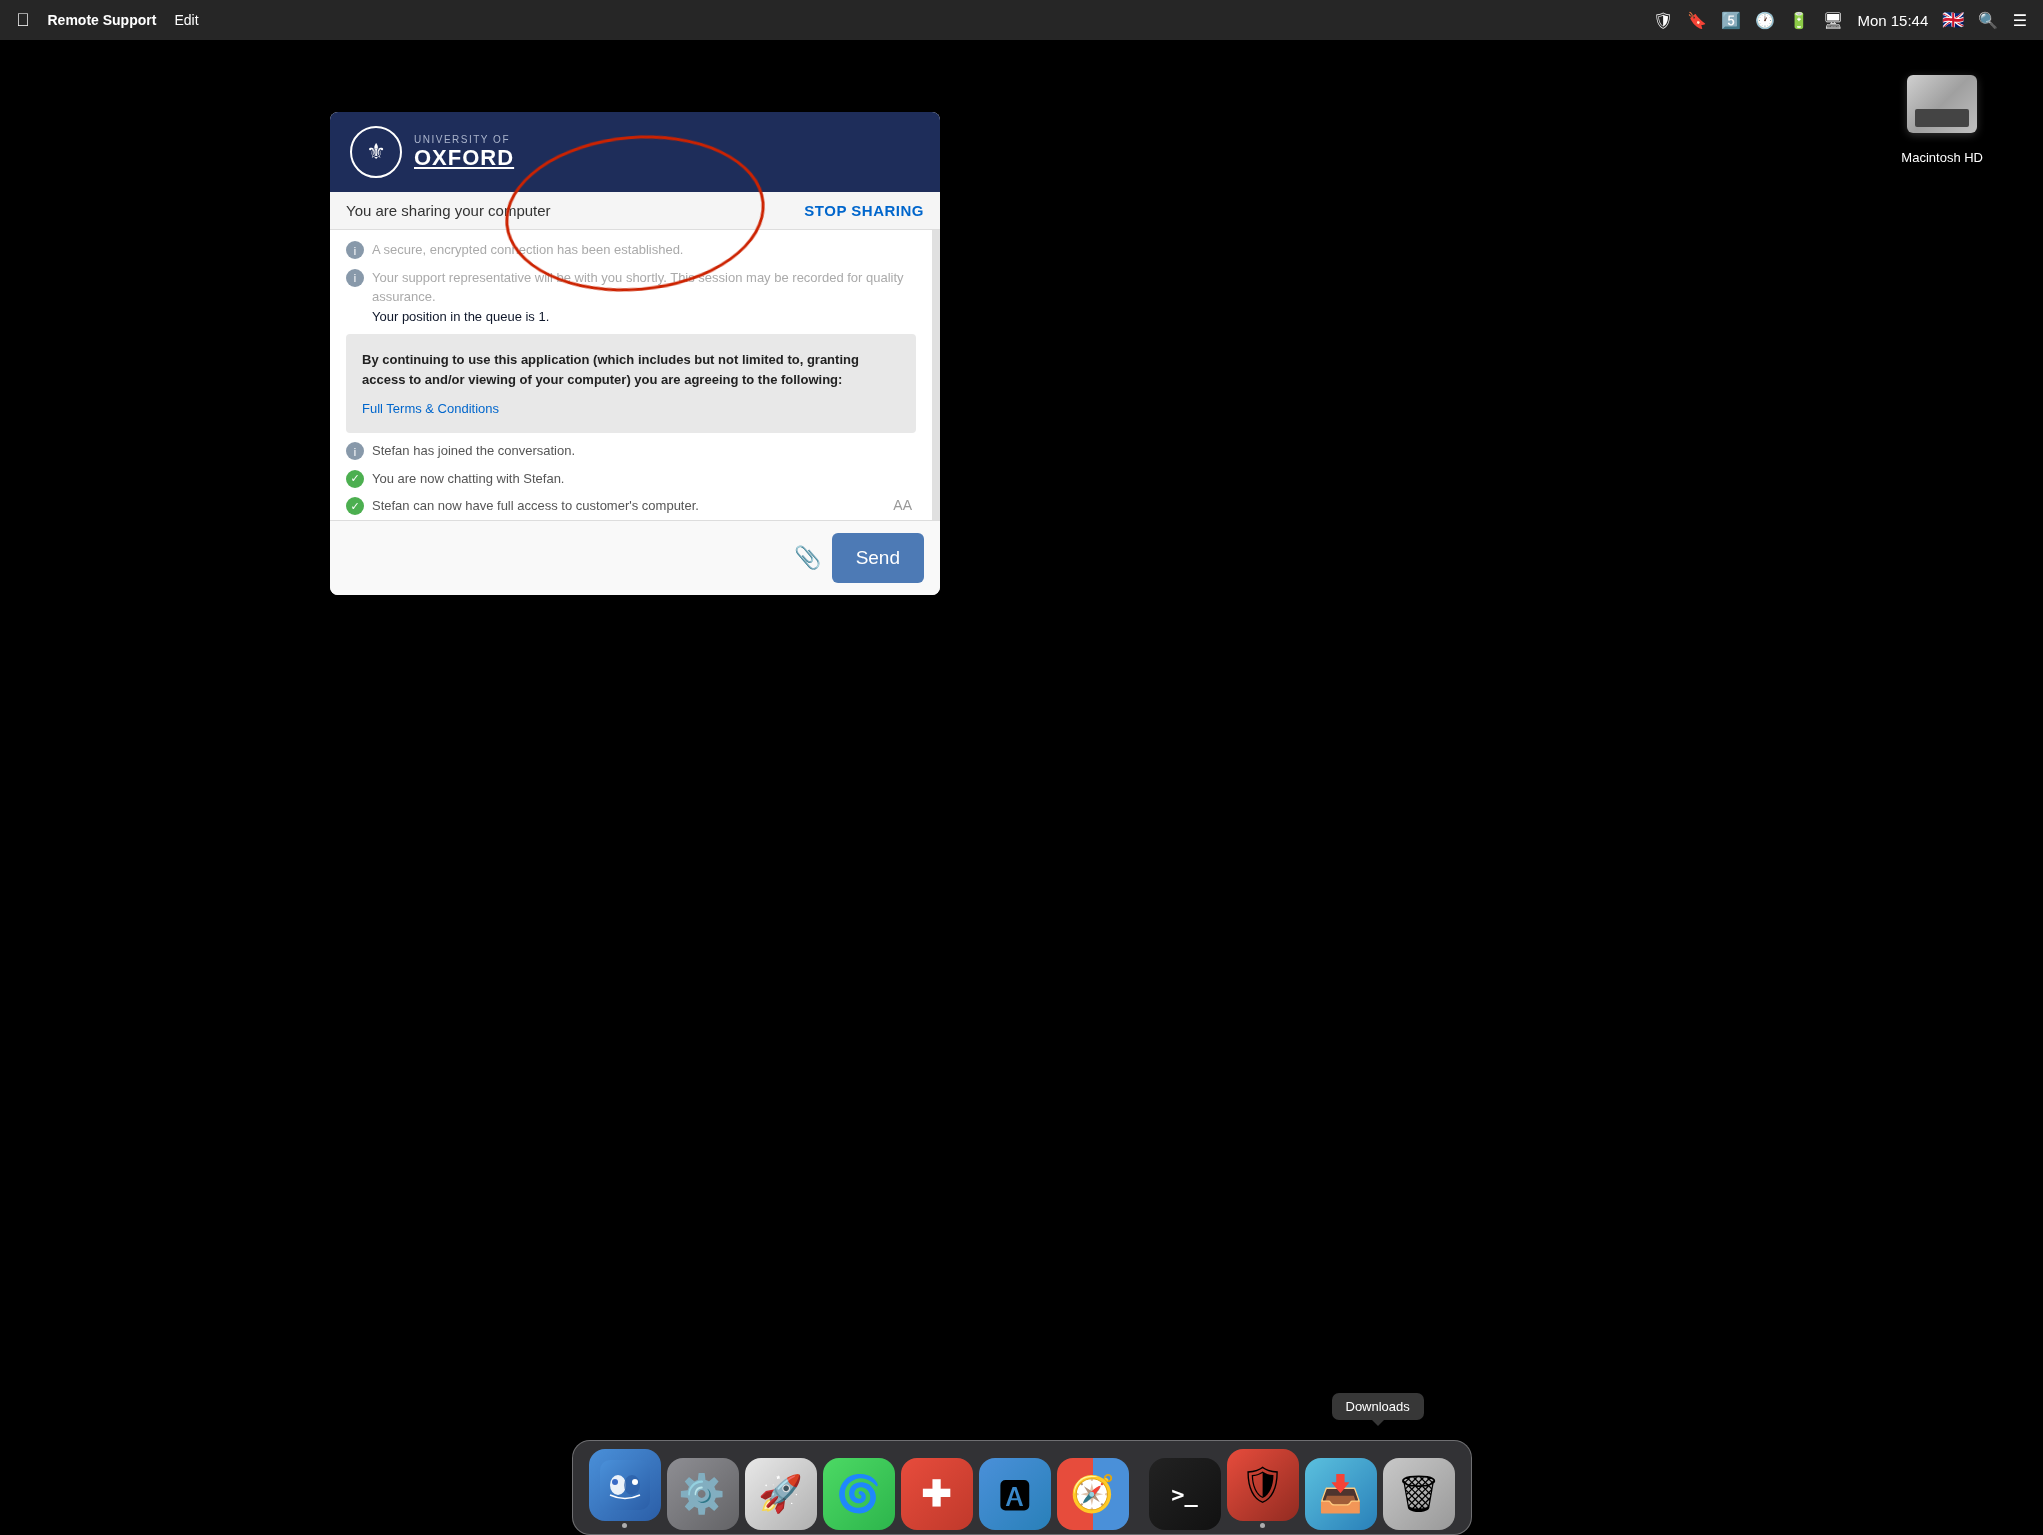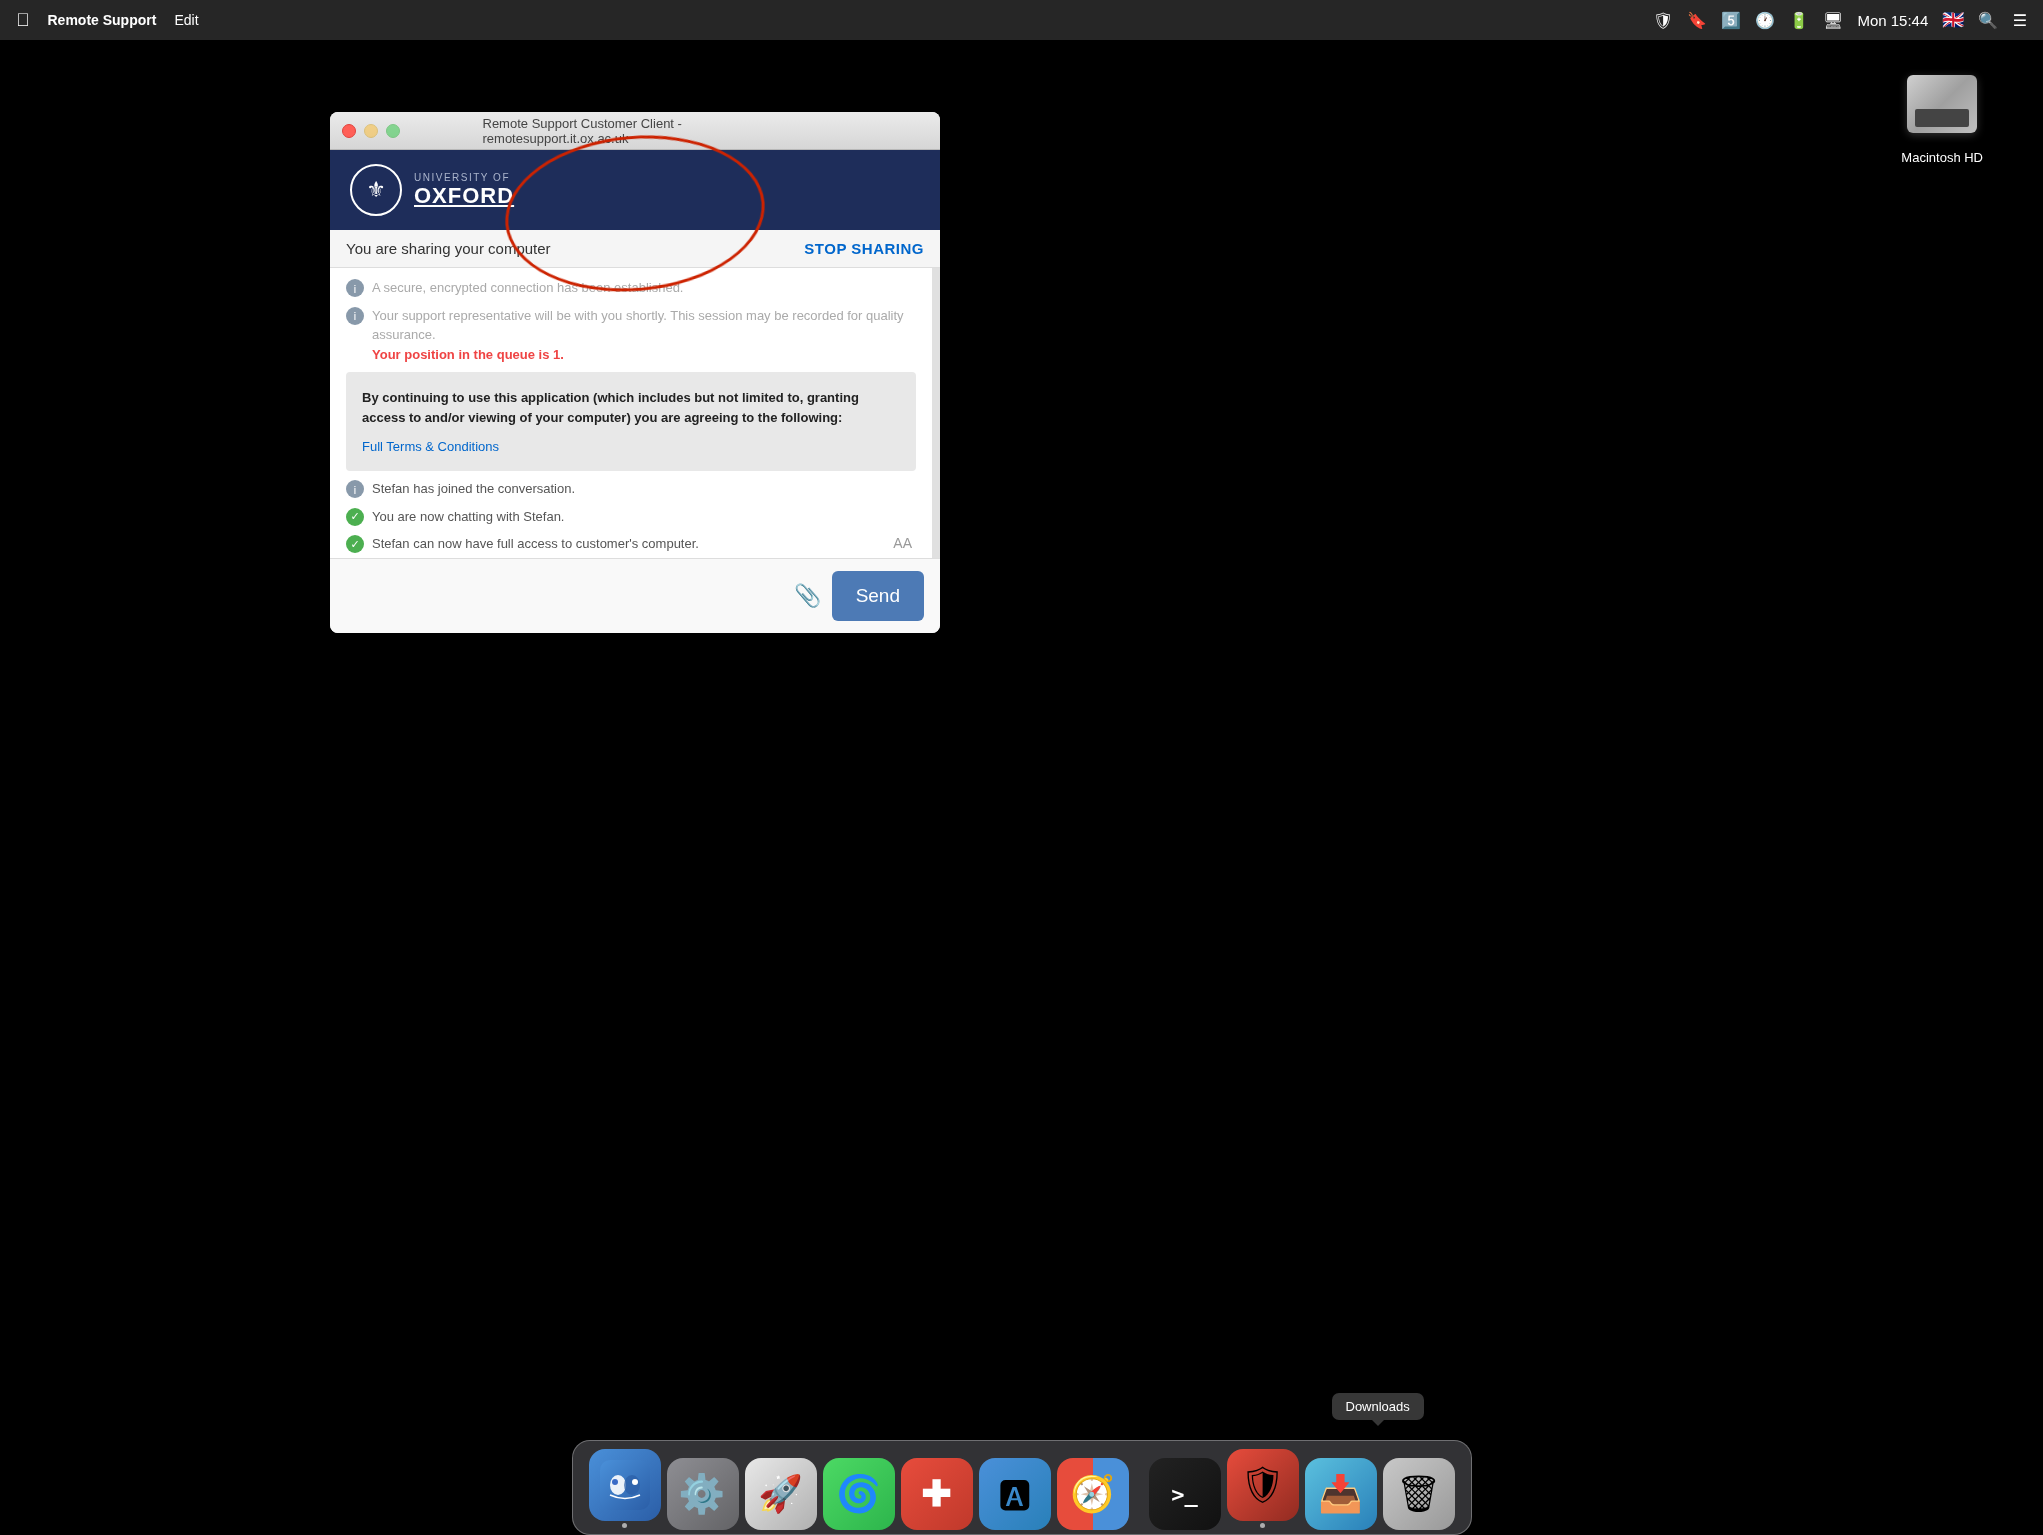--- a/index.html
+++ b/index.html
@@ -251,22 +251,22 @@
     }
     .icon-check {
       background: #4caf50;
       color: #fff;
     }
     .chat-text {
       line-height: 1.5;
       flex: 1;
     }
     .queue-position {
-      color: #ef4444;
-      font-weight: 700;
+      color: #0f172a;
+      font-weight: 400;
     }
 
     
     .terms-box {
       background: #e8e8e8;
       margin: 6px 0;
       padding: 16px;
       border-radius: 4px;
     }
     .terms-text {
@@ -463,28 +463,20 @@
 
   <div class="hd-icon">
     <div class="hd-icon-img">
       <div class="hd-drive"></div>
     </div>
     <span class="hd-label">Macintosh HD</span>
   </div>
 
   <div class="window">
 
-    <div class="window-titlebar">
-      <div class="traffic-lights">
-        <div class="traffic-light tl-red"></div>
-        <div class="traffic-light tl-yellow"></div>
-        <div class="traffic-light tl-green"></div>
-      </div>
-      <span class="window-title">Remote Support Customer Client - remotesupport.it.ox.ac.uk</span>
-    </div>
 
     <div class="oxford-header">
       <div class="oxford-logo">
         <div class="oxford-crest">⚜</div>
         <div class="oxford-text">
           <span class="oxford-univ">UNIVERSITY OF</span>
           <span class="oxford-name">OXFORD</span>
         </div>
       </div>
     </div>

